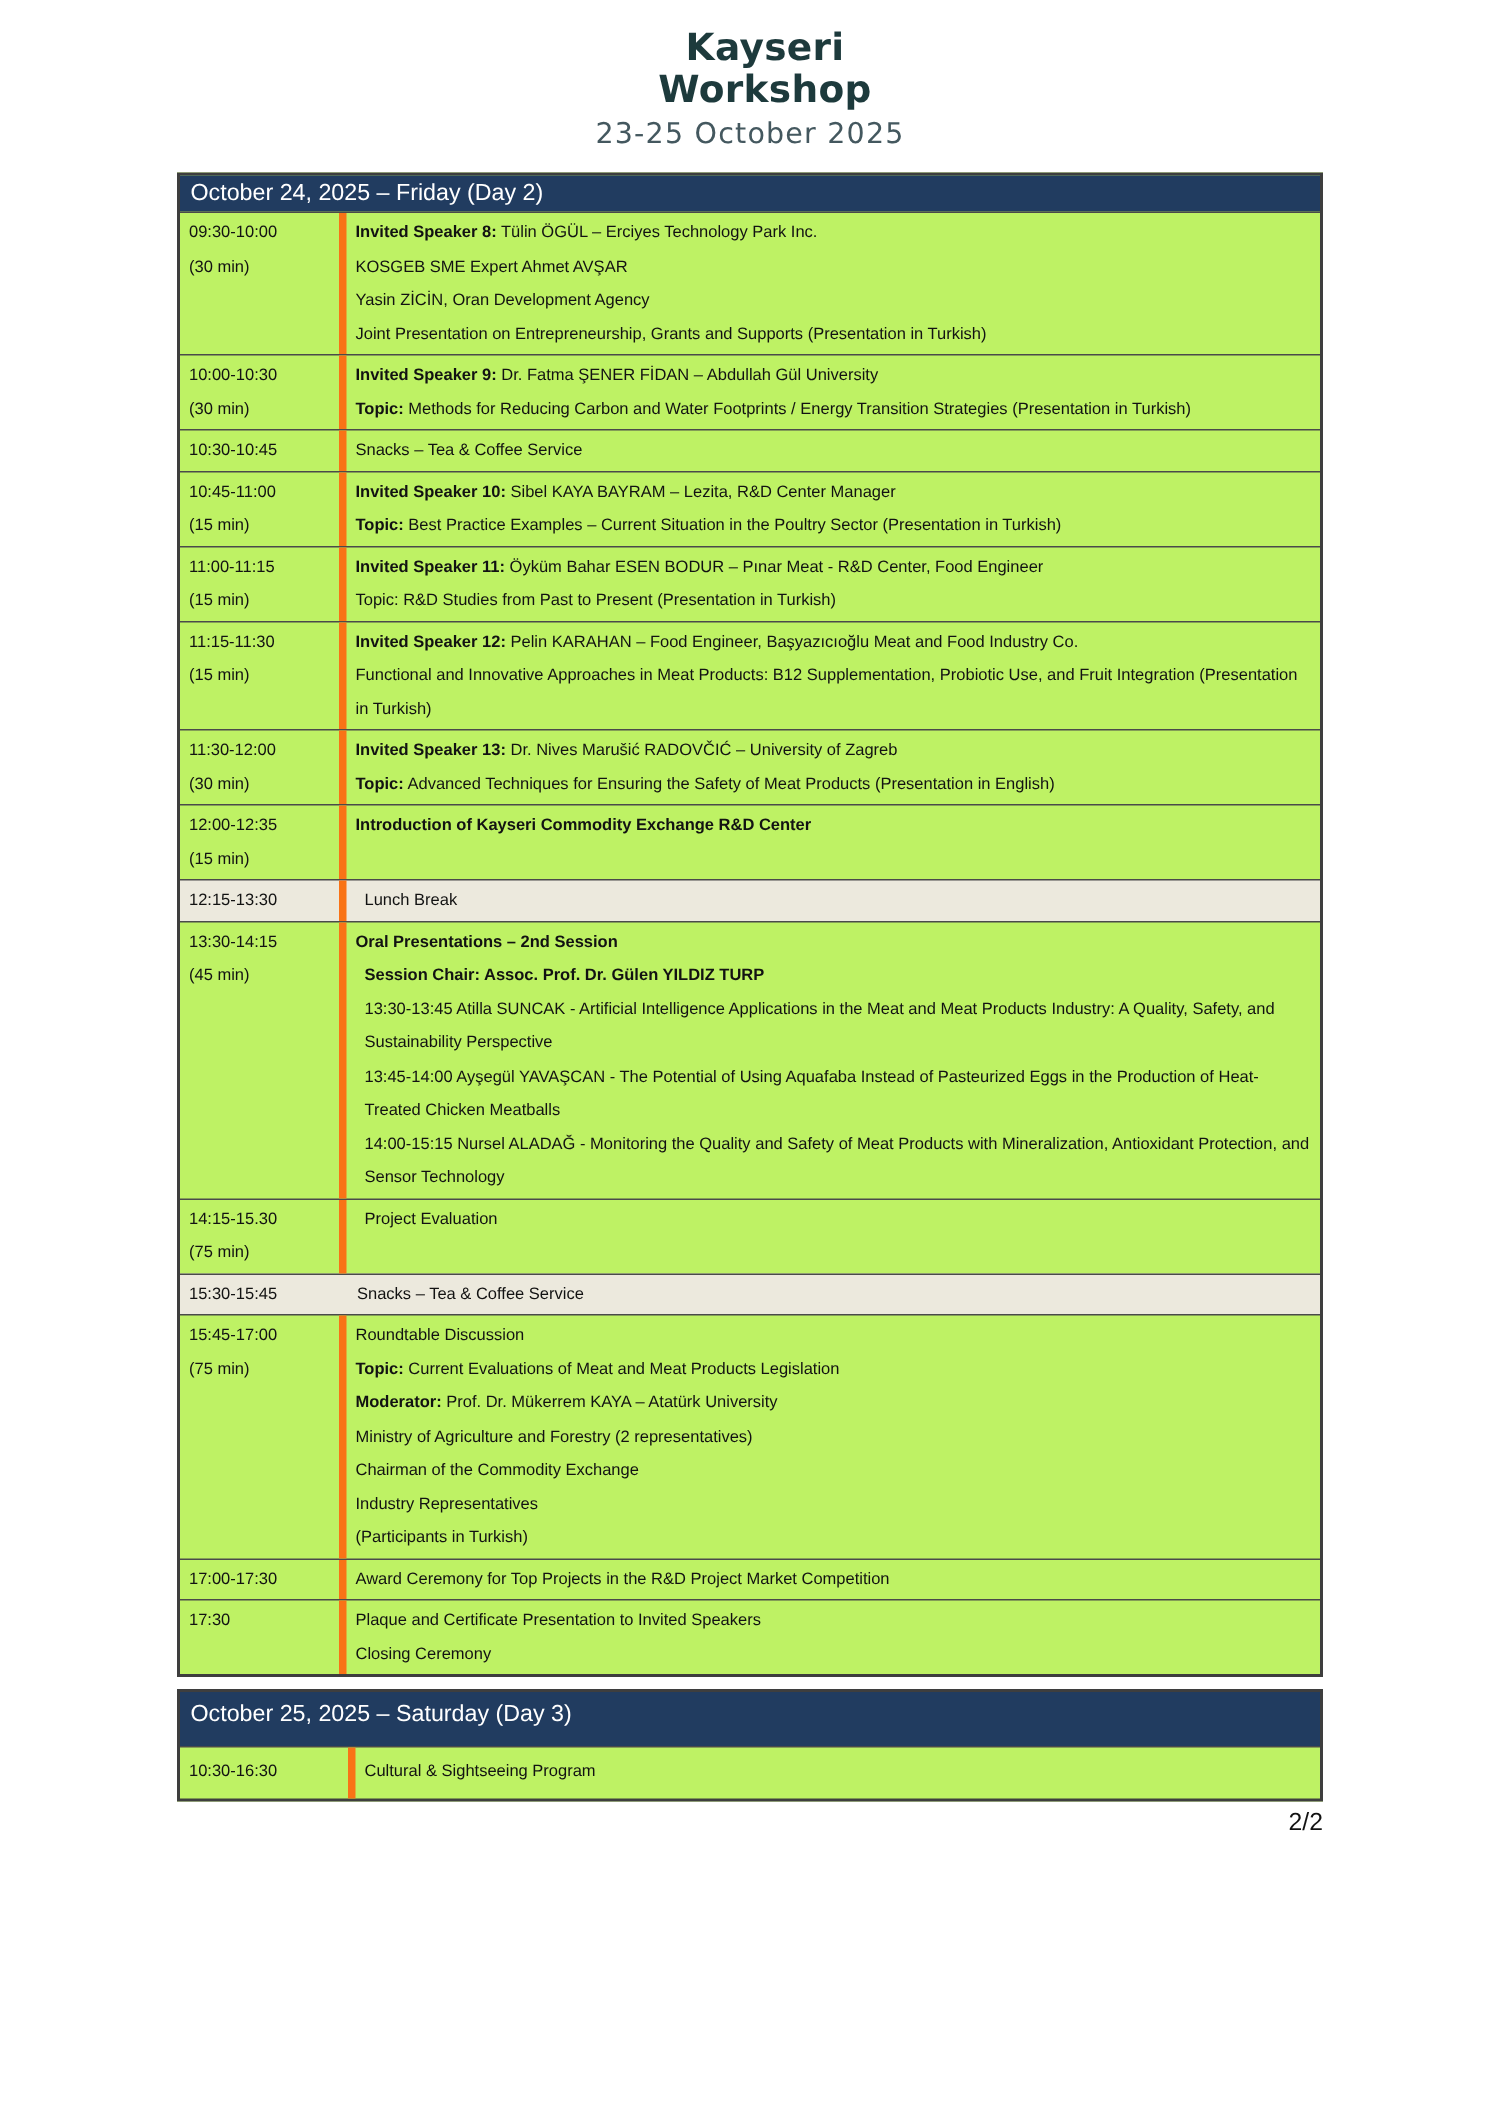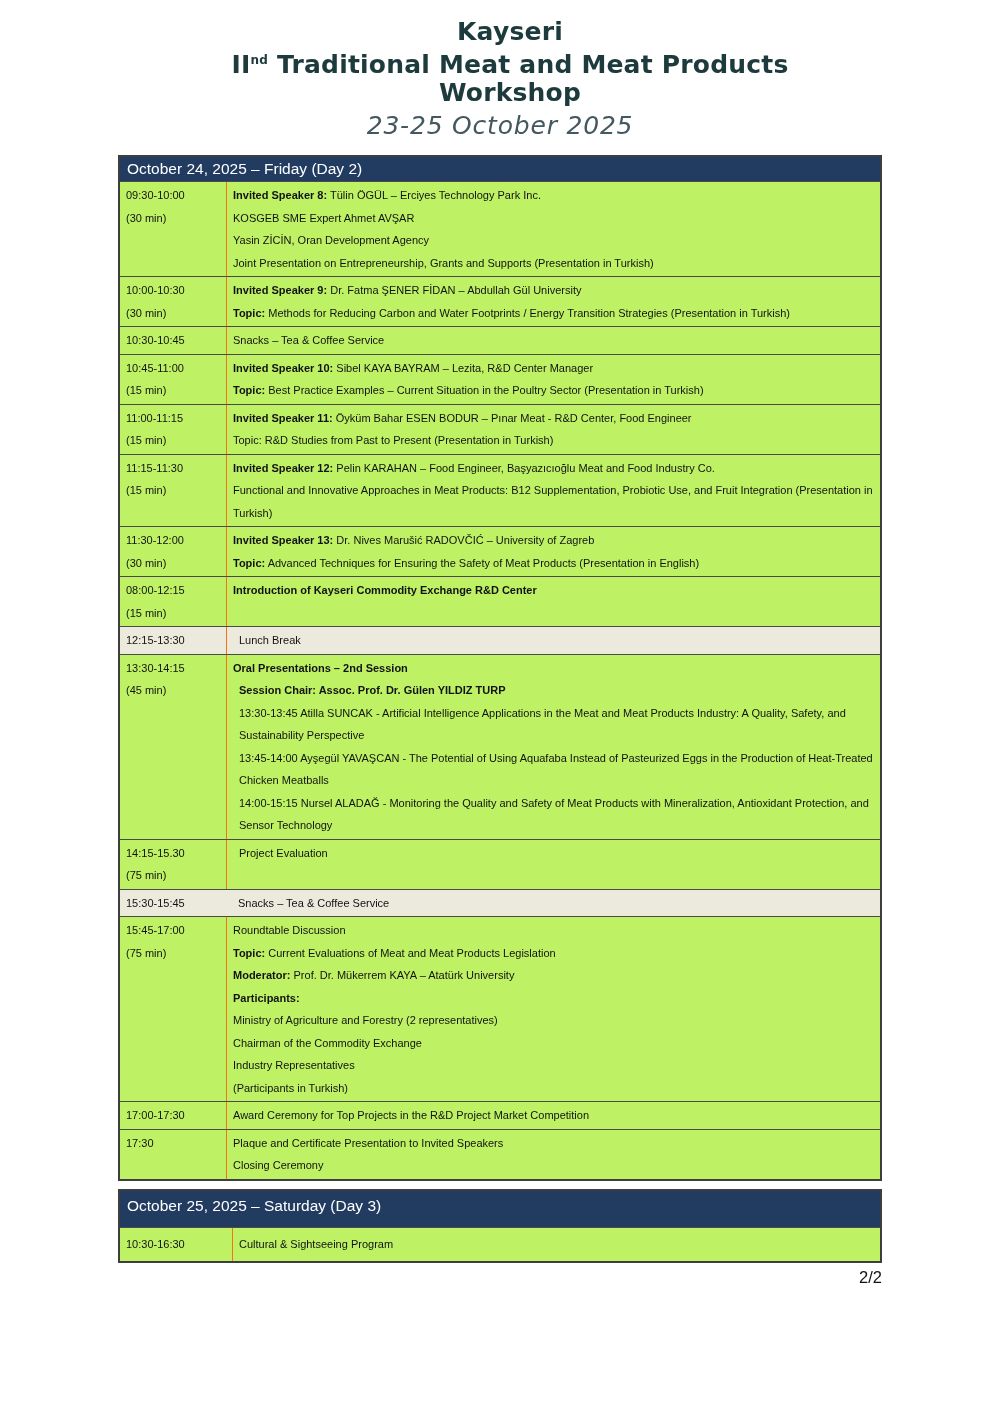--- a/index.html
+++ b/index.html
@@ -12,24 +12,23 @@
   }
   .doc-header { text-align:center; padding-top:18px; }
   .title-line {
     font-weight:bold; font-size:25px; line-height:28px;
     color:var(--title-color,#1d3a3c); letter-spacing:.2px;
     font-family:"DejaVu Sans","Liberation Sans",sans-serif;
     margin-left:20px;
   }
   .title-line sup { font-size:12px; }
   .date-line {
-    margin-top:4px; font-size:25px; letter-spacing:.8px;
+    margin-top:4px; font-size:19px; letter-spacing:.8px;
     color:var(--date-color,#44585f);
     font-family:"DejaVu Sans","Liberation Sans",sans-serif;
-    font-style:italic;
   }
   .sched {
     margin-left:118px; width:764px;
     border:2px solid #3e3e3e;
     box-sizing:border-box;
     background:#bef264;
   }
   .sched.first { margin-top:15px; }
   .sched.second { margin-top:8px; }
   .day-header {
@@ -43,38 +42,37 @@
     font-size:11px; line-height:22.5px;
   }
   .row.shaded { background:var(--shade,#ece9dd); }
   .time-cell {
     width:106px; flex:none; box-sizing:border-box;
     padding:2px 4px 2px 6px;
   }
   .content-cell {
     flex:1; box-sizing:border-box;
     padding:2px 6px 2px 6px;
-    border-left:1px solid #f97316;
+    border-left:5px solid #f97316;
   }
   .row.no-divider .content-cell { border-left:none; }
   .sched.second .time-cell { width:112px; padding-top:5px; padding-bottom:6px; }
   .sched.second .content-cell { padding-top:5px; padding-bottom:6px; }
   .para.ind { padding-left:6px; }
   .para b { font-weight:bold; }
   .page-num {
     width:882px; text-align:right;
     font-size:16.5px; margin-top:5px;
   }
 </style>
 </head>
 <body>
 
 <div class="doc-header">
   <div class="title-line">Kayseri</div>
-  <div class="title-line"><span>II</span><sup>nd</sup><span> Traditional Meat and Meat Products</span></div>
   <div class="title-line">Workshop</div>
   <div class="date-line">23-25 October 2025</div>
 </div>
 
 <div class="sched first">
   <div class="day-header">October 24, 2025 – Friday (Day 2)</div>
   <div class="t-body">
   <div class="row">
     <div class="time-cell">
           <div>09:30-10:00</div>
@@ -147,21 +145,21 @@
           <div>(30 min)</div>
         </div>
     <div class="content-cell">
           <div class="para"><b>Invited Speaker 13:</b> Dr. Nives Marušić RADOVČIĆ – University of Zagreb</div>
           <div class="para"><b>Topic:</b> Advanced Techniques for Ensuring the Safety of Meat Products (Presentation in English)</div>
         </div>
   </div>
 
   <div class="row">
     <div class="time-cell">
-          <div>08:00-12:15</div>
+          <div>12:00-12:35</div>
           <div>(15 min)</div>
         </div>
     <div class="content-cell">
           <div class="para"><b>Introduction of Kayseri Commodity Exchange R&amp;D Center</b></div>
         </div>
   </div>
 
   <div class="row shaded">
     <div class="time-cell">
           <div>12:15-13:30</div>
@@ -206,21 +204,20 @@
 
   <div class="row">
     <div class="time-cell">
           <div>15:45-17:00</div>
           <div>(75 min)</div>
         </div>
     <div class="content-cell">
           <div class="para">Roundtable Discussion</div>
           <div class="para"><b>Topic:</b> Current Evaluations of Meat and Meat Products Legislation</div>
           <div class="para"><b>Moderator:</b> Prof. Dr. Mükerrem KAYA – Atatürk University</div>
-          <div class="para"><b>Participants:</b></div>
           <div class="para">Ministry of Agriculture and Forestry (2 representatives)</div>
           <div class="para">Chairman of the Commodity Exchange</div>
           <div class="para">Industry Representatives</div>
           <div class="para">(Participants in Turkish)</div>
         </div>
   </div>
 
   <div class="row">
     <div class="time-cell">
           <div>17:00-17:30</div>

